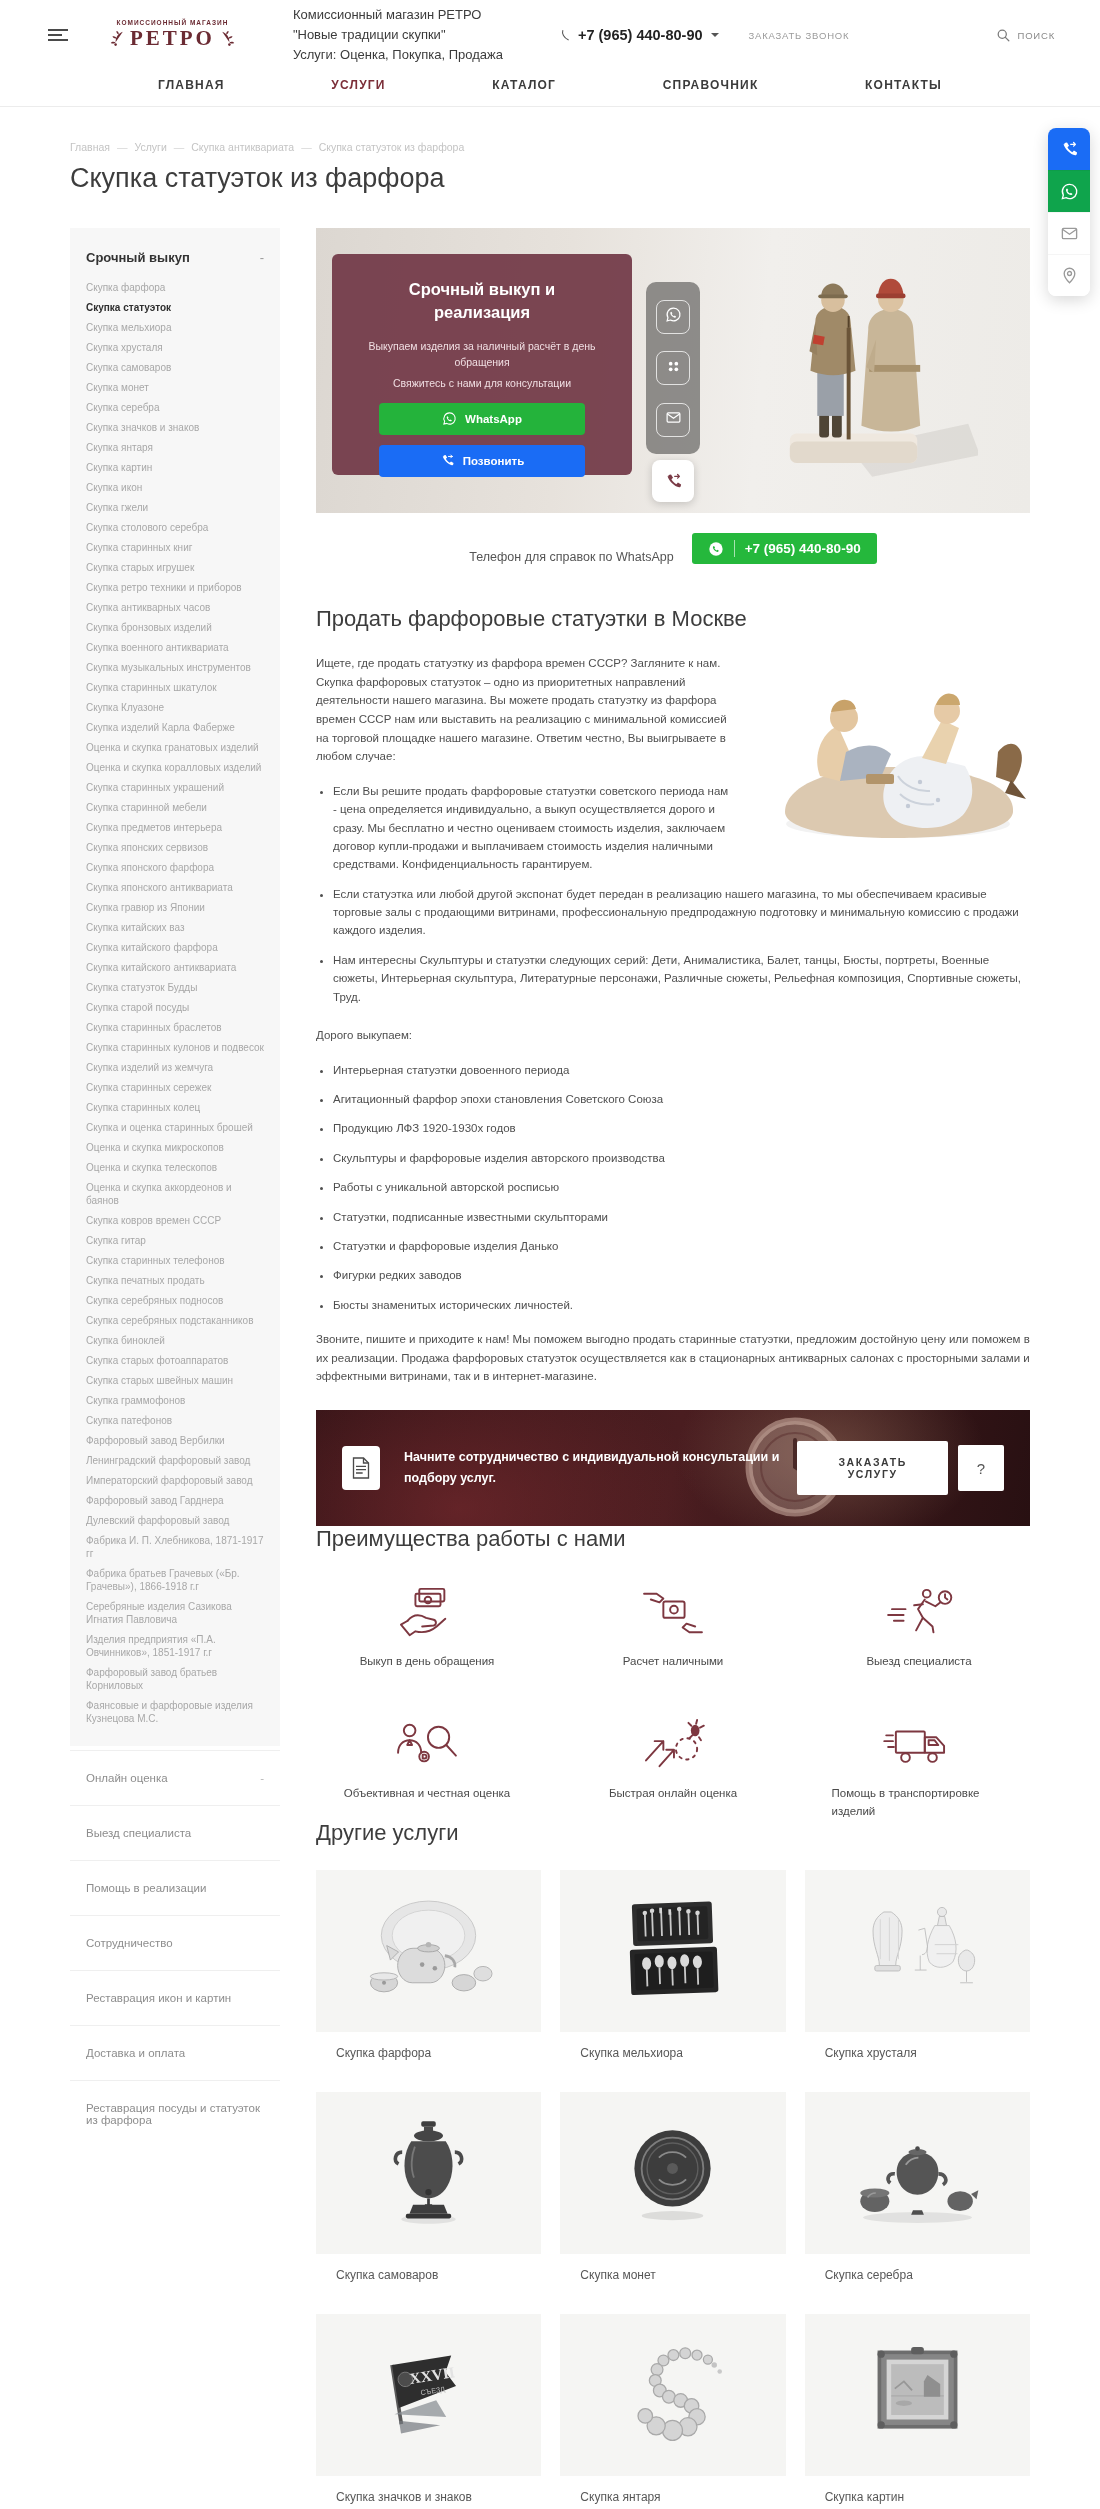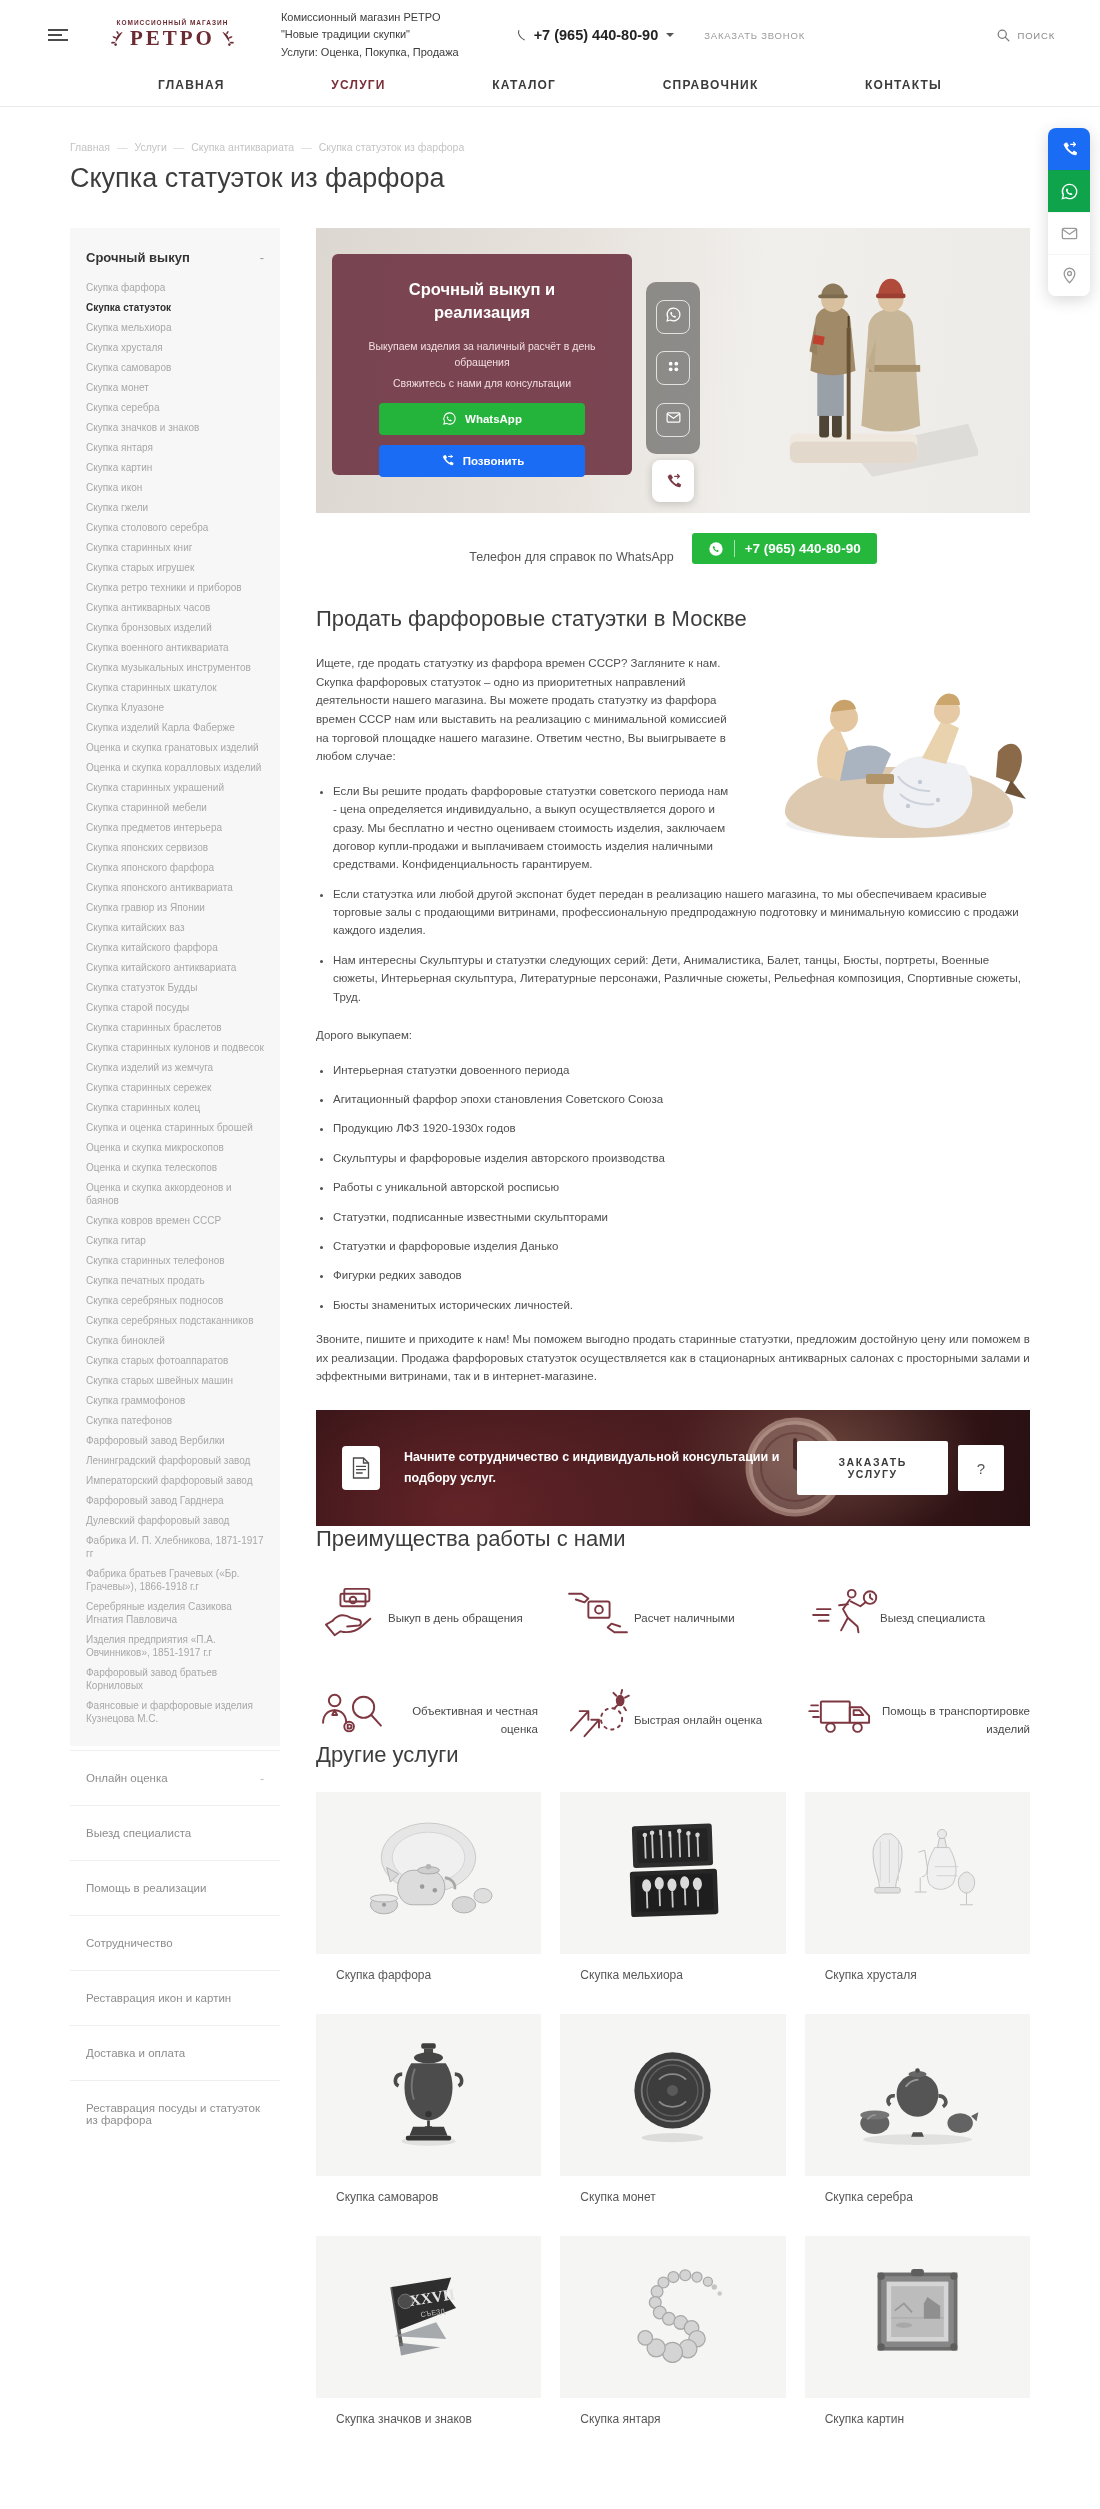--- a/index.html
+++ b/index.html
@@ -8,21 +8,21 @@
 
   
   .header-top { display:flex; align-items:center; padding:12px 45px 10px 48px; height:68px; }
   .burger { width:20px; cursor:pointer; margin-right:42px; }
   .burger span { display:block; height:2px; background:#4a4a4a; margin:3px 0; }
   .burger span:nth-child(2){ width:70%; }
   .logo { text-align:center; color:#6b2b33; cursor:pointer; }
   .logo-top { font-size:6.5px; letter-spacing:1px; font-weight:700; }
   .logo-main { display:flex; align-items:center; gap:4px; font-family:"Liberation Serif", serif; font-weight:700; font-size:21px; letter-spacing:3px; }
   .logo-main svg { width:16px; height:18px; }
-  .tagline { margin-left:46px; font-size:11px; line-height:1.55; color:#3c3c3c; }
+  .tagline { margin-left:58px; font-size:13px; line-height:1.55; color:#3c3c3c; }
   .phone-wrap { margin-left:56px; display:flex; align-items:center; }
   .phone-num { display:flex; align-items:center; gap:6px; font-size:14.5px; font-weight:700; color:#222; cursor:pointer; }
   .caret { width:0; height:0; border-left:4px solid transparent; border-right:4px solid transparent; border-top:4px solid #555; margin-left:2px; }
   .order-call { margin-left:30px; font-size:9.5px; letter-spacing:.8px; color:#9b9b9b; text-transform:uppercase; cursor:pointer; }
   .search { margin-left:auto; display:flex; align-items:center; gap:7px; font-size:9.5px; letter-spacing:.8px; color:#8a8a8a; text-transform:uppercase; cursor:pointer; }
   nav.main-nav { display:flex; justify-content:space-between; padding:10px 158px 14px; border-bottom:1px solid #ececec; }
   .nav-item { font-size:12px; font-weight:700; letter-spacing:1.2px; color:#3b3b3b; text-decoration:none; cursor:pointer; }
   .nav-item.active { color:#7b2e38; }
 
   
@@ -89,21 +89,21 @@
      linear-gradient(100deg,#351417,#4a1d20 50%,#281012); }
   .cta-clock { position:absolute; left:58%; top:-8px; opacity:.85; }
   .cta > .z { position:relative; z-index:1; }
   .cta-doc { width:38px; height:44px; background:#fff; border-radius:4px; margin-right:24px; display:flex; align-items:center; justify-content:center; color:#4a4a4a; flex:none; }
   .cta-text { color:#fff; font-size:12.5px; font-weight:600; line-height:1.65; max-width:400px; }
   .cta-btn { margin-left:auto; background:#fff; border:none; padding:15px 24px; font-size:10.5px; font-weight:700; letter-spacing:1.6px; color:#3a3a3a; border-radius:2px; cursor:pointer; text-transform:uppercase; font-family:inherit; }
   .cta-help { width:46px; height:46px; background:#fff; margin-left:10px; display:flex; align-items:center; justify-content:center; font-size:15px; color:#555; border-radius:2px; cursor:pointer; flex:none; }
 
   
   .adv-grid { display:grid; grid-template-columns:repeat(3,1fr); row-gap:46px; column-gap:24px; margin-top:32px; }
-  .adv-item { display:flex; flex-direction:row; align-items:center; text-align:right; }
+  .adv-item { display:flex; flex-direction:column; align-items:center; text-align:left; }
   .adv-icon { height:56px; color:#7d3740; display:flex; align-items:flex-end; justify-content:center; }
   .adv-icon svg { width:72px; height:54px; }
   .adv-label { margin-top:13px; font-size:11.5px; color:#4a4a4a; line-height:1.5; max-width:175px; }
   .mt52 { margin-top:50px; }
 
   
   .svc-grid { display:grid; grid-template-columns:repeat(3,1fr); column-gap:19px; row-gap:32px; margin-top:24px; }
   .svc-card { cursor:pointer; }
   .svc-img { background:#f5f5f3; height:162px; display:flex; align-items:center; justify-content:center; }
   .svc-img svg { width:155px; height:118px; }

